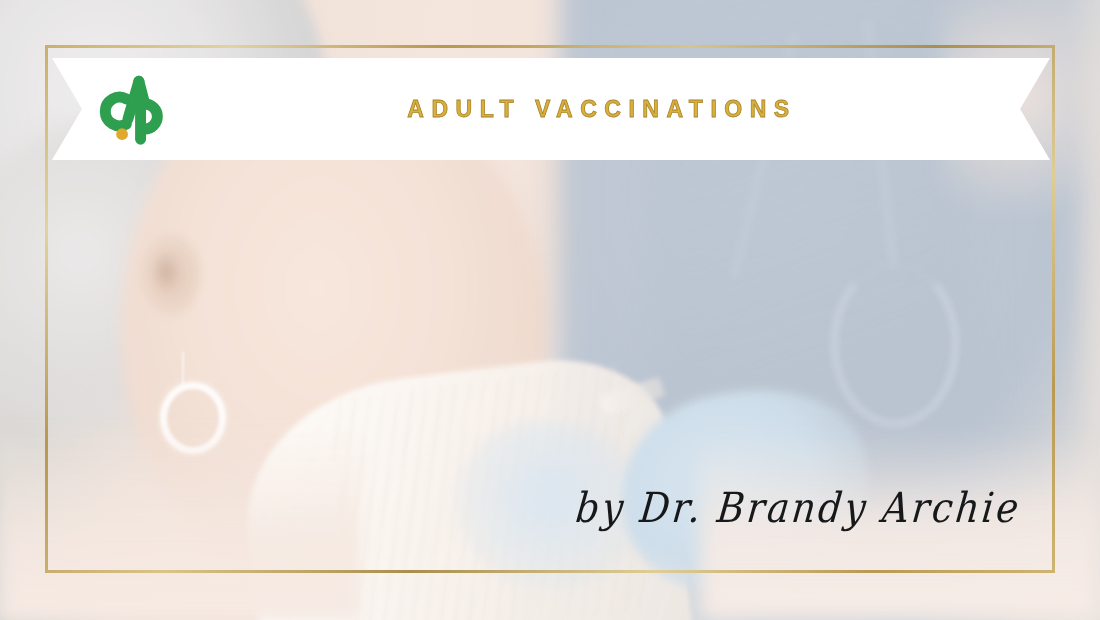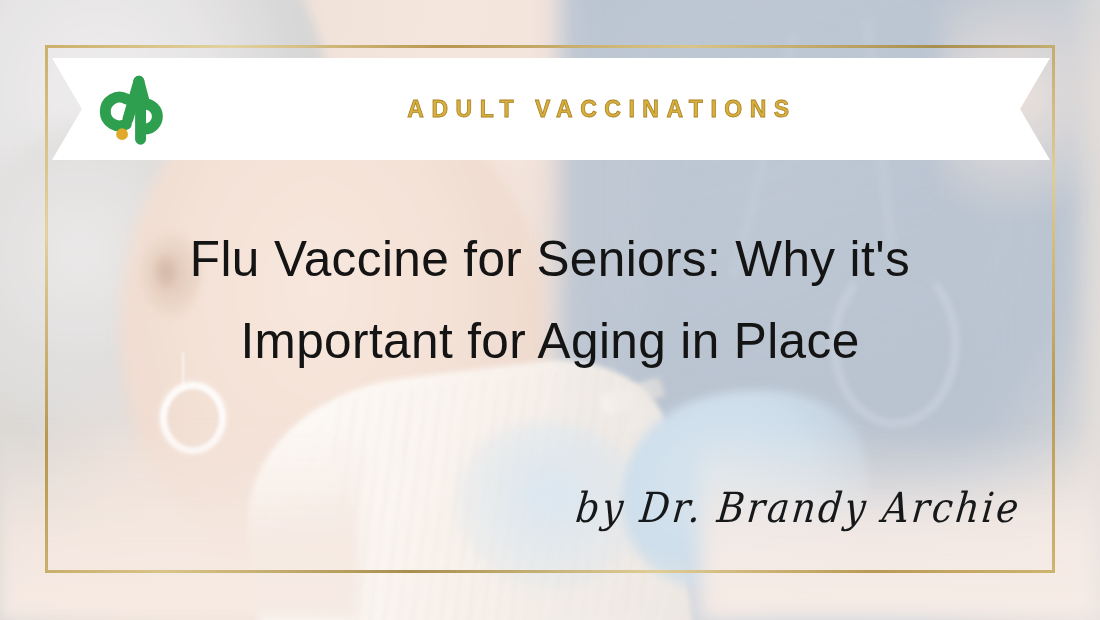--- a/index.html
+++ b/index.html
@@ -394,20 +394,16 @@
         </svg>
       </div>
 
       <div class="banner-text">
         <div class="banner-line">ADULT VACCINATIONS</div>
       </div>
 
     </div>
   </div>
 
-  <div class="title-block">
-    <div class="title-line">Flu Vaccine for Seniors: Why it's</div>
-    <div class="title-line">Important for Aging in Place</div>
-  </div>
 
   <div class="author">by Dr. Brandy Archie</div>
 
 </div>
 
 </body></html>

